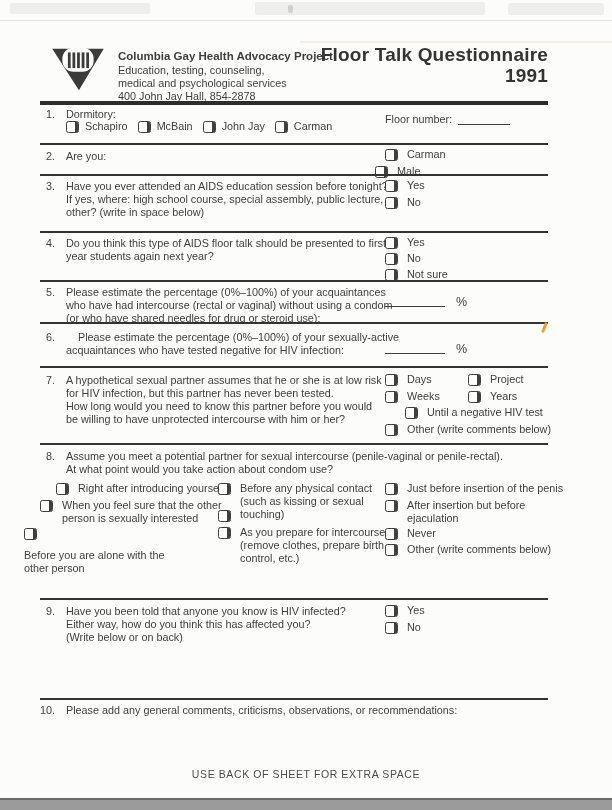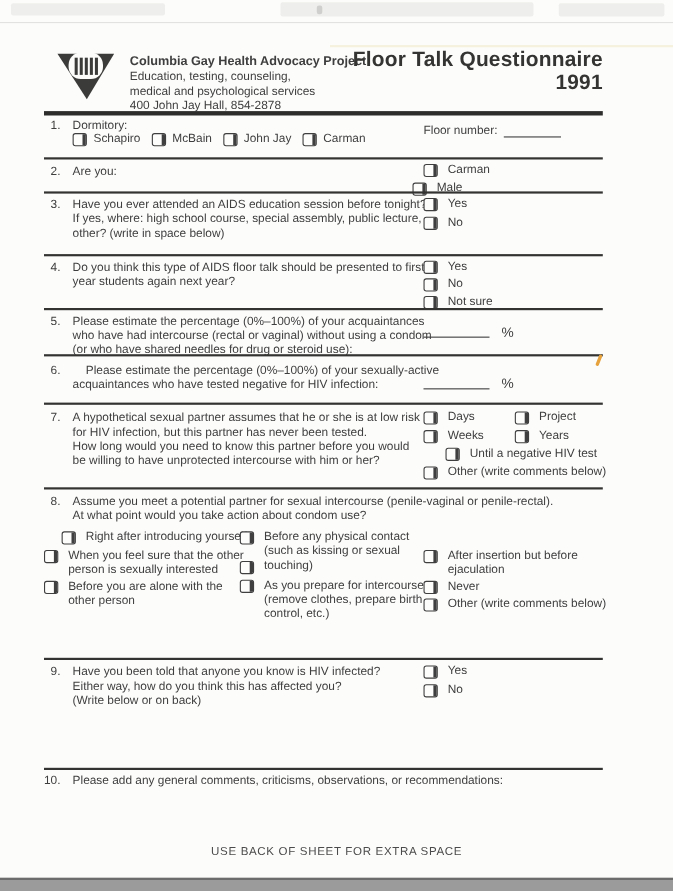--- a/index.html
+++ b/index.html
@@ -211,37 +211,41 @@
   <div class="qline" style="left:66px;top:463px;">At what point would you take action about condom use?</div>
 
   <div class="opt" style="left:56px;top:482px;width:210px;">
     <span class="cbi"></span>
     <span class="lbl" style="width:168px;">Right after introducing yourself</span>
   </div>
   <div class="opt" style="left:40px;top:499px;width:190px;">
     <span class="cbi"></span>
     <span class="lbl" style="width:168px;">When you feel sure that the other person is sexually interested</span>
   </div>
-  <div class="opt" style="left:40px;top:527px;width:190px;">
+  <div class="opt" style="left:24px;top:527px;width:190px;flex-direction:column;">
     <span class="cbi"></span>
     <span class="lbl" style="width:168px;">Before you are alone with the other person</span>
   </div>
 
   <div class="opt" style="left:218px;top:482px;width:180px;">
     <span class="cbi"></span>
     <span class="lbl" style="width:158px;">Before any physical contact (such as kissing or sexual touching)</span>
   </div>
   <div class="opt" style="left:218px;top:509px;width:180px;">
     <span class="cbi"></span>
   </div>
   <div class="opt" style="left:218px;top:526px;width:180px;">
     <span class="cbi"></span>
     <span class="lbl" style="width:158px;">As you prepare for intercourse (remove clothes, prepare birth control, etc.)</span>
   </div>
 
+  <div class="opt" style="left:385px;top:482px;width:195px;">
+    <span class="cbi"></span>
+    <span class="lbl" style="width:172px;">Just before insertion of the penis</span>
+  </div>
   <div class="opt" style="left:385px;top:499px;width:195px;">
     <span class="cbi"></span>
     <span class="lbl" style="width:150px;">After insertion but before ejaculation</span>
   </div>
   <div class="opt" style="left:385px;top:527px;width:195px;">
     <span class="cbi"></span>
     <span class="lbl">Never</span>
   </div>
   <div class="opt" style="left:385px;top:543px;width:195px;">
     <span class="cbi"></span>

